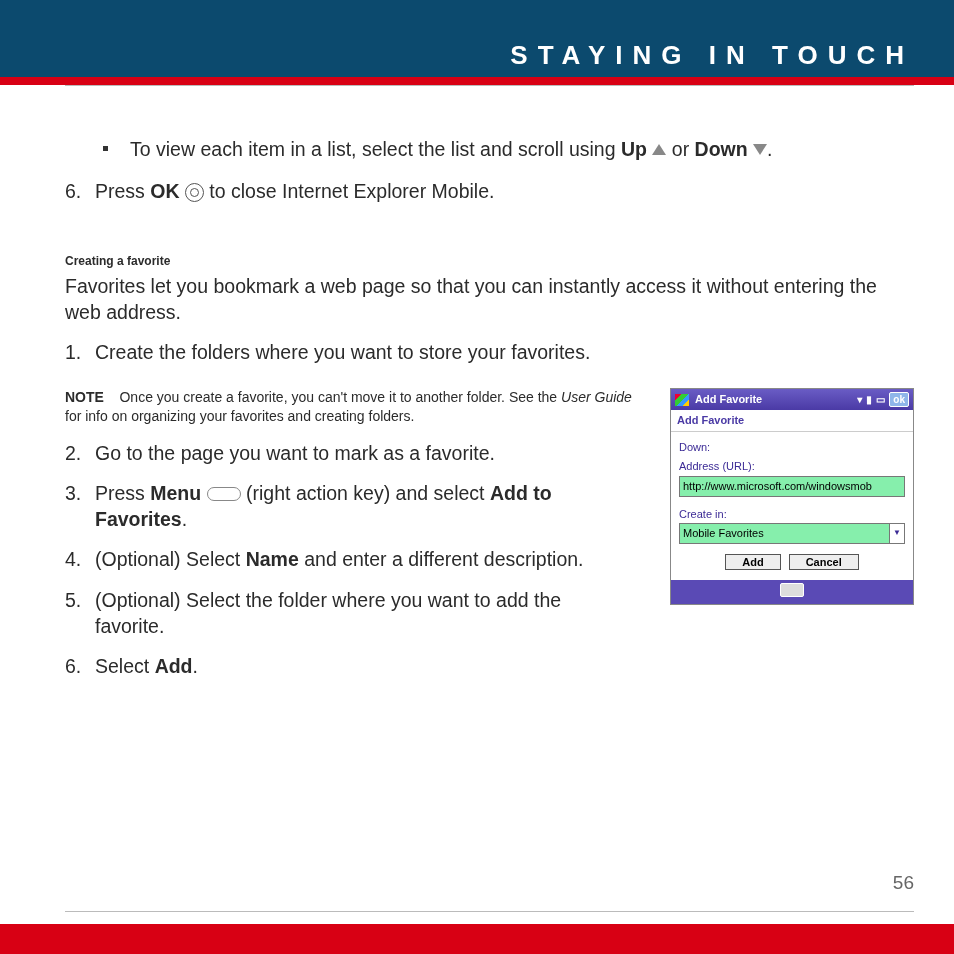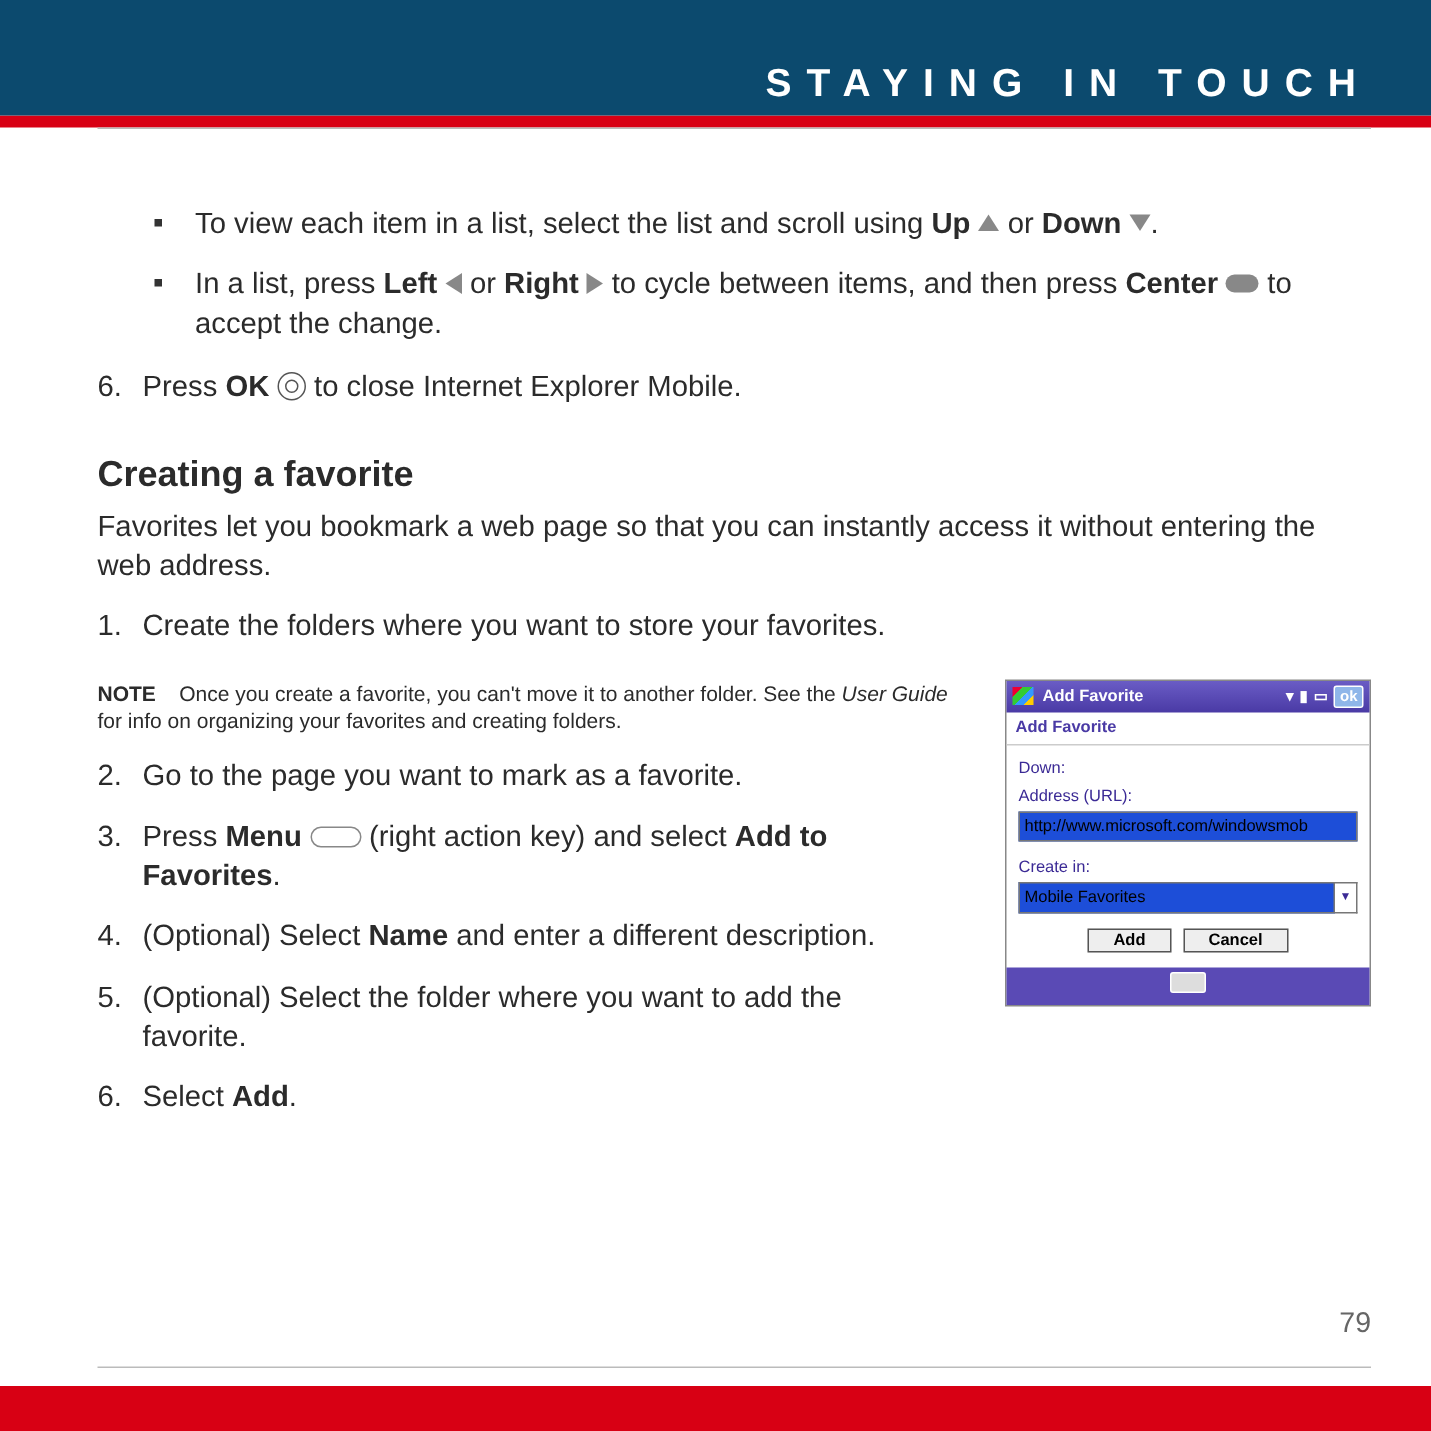--- a/index.html
+++ b/index.html
@@ -80,22 +80,22 @@
     flex-shrink: 0;
   }
   .step-text {
     flex: 1;
   }
   b {
     font-weight: 700;
   }
   .heading {
     font-weight: 700;
-    font-size: 24px;
-    margin-top: 30px;
+    font-size: 12px;
+    margin-top: 48px;
     margin-bottom: 4px;
   }
   .note {
     font-size: 14px;
     margin: 8px 0 14px 0;
   }
   .italic {
     font-style: italic;
   }
   
@@ -200,21 +200,21 @@
     margin-top: 4px;
     margin-bottom: 2px;
   }
   .field {
     width: 100%;
     border: 1px solid #777;
     padding: 2px 3px;
     font-size: 11px;
     box-sizing: border-box;
     color: #000;
-    background: #1d4ed8;
+    background: #86efac;
   }
   .field.selected {
     background: #3040c0;
     color: #fff;
   }
   .combo {
     display: flex;
   }
   .combo .field {
     flex: 1;
@@ -293,32 +293,20 @@
     <div class="bullet-row">
       <div class="bullet-marker"></div>
       <div class="bullet-text">
         <span>To view each item in a list, select the list and scroll using </span><b>Up</b>
         <span class="key key-up"></span>
         <span> or </span><b>Down</b>
         <span class="key key-down"></span><span>.</span>
       </div>
     </div>
 
-    <div class="bullet-row">
-      <div class="bullet-marker"></div>
-      <div class="bullet-text">
-        <span>In a list, press </span><b>Left</b>
-        <span class="key key-left"></span>
-        <span> or </span><b>Right</b>
-        <span class="key key-right"></span>
-        <span> to cycle between items, and then press </span><b>Center</b>
-        <span class="key key-center"></span>
-        <span> to accept the change.</span>
-      </div>
-    </div>
 
   </div>
 
   <div class="step-row">
     <div class="step-num">6.</div>
     <div class="step-text">
       <span>Press </span><b>OK</b>
       <span class="key key-ok"></span>
       <span> to close Internet Explorer Mobile.</span>
     </div>
@@ -401,15 +389,15 @@
         </div>
       </div>
       <div class="sip-bar">
         <span class="sip-key"></span>
       </div>
     </div>
   </div>
 
 </div>
 
-<div class="page-number">79</div>
+<div class="page-number">56</div>
 <div class="bottom-gray"></div>
 <div class="bottom-red"></div>
 
 </body></html>

